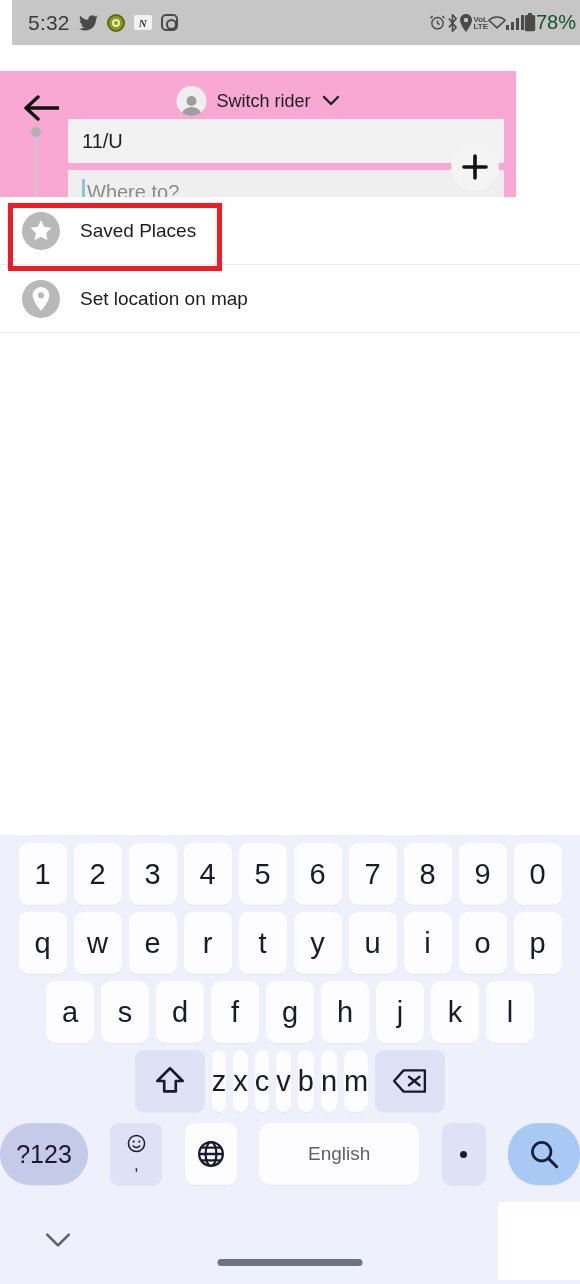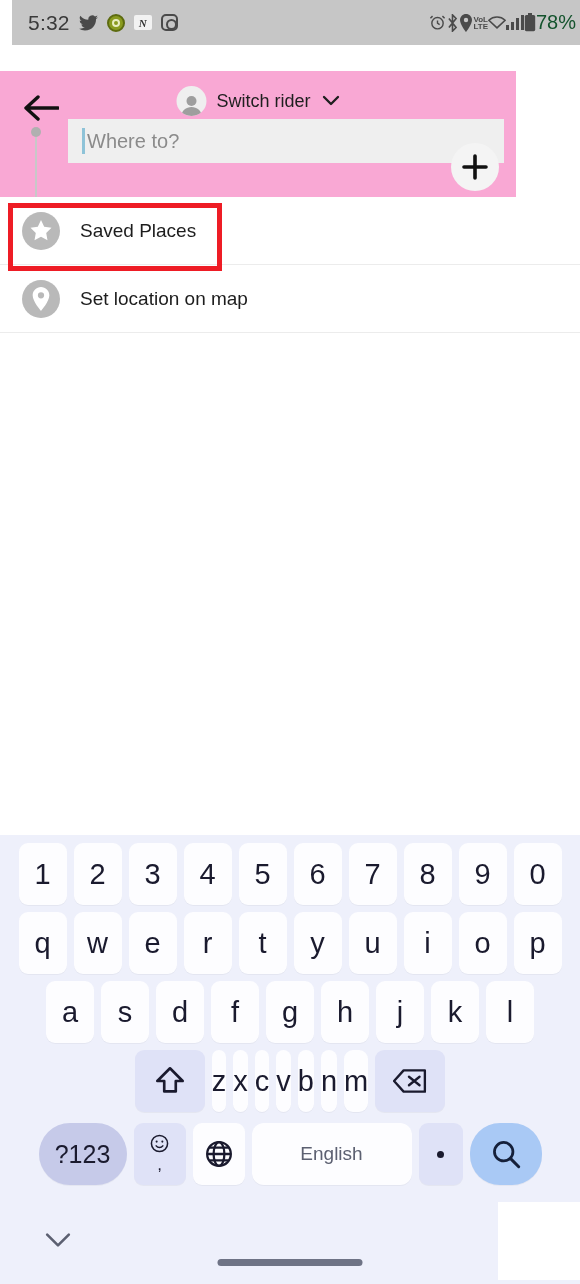--- a/index.html
+++ b/index.html
@@ -105,21 +105,21 @@
   }
   .blank { position: absolute; top: 334px; left: 0; width: 580px; height: 501px; background: #fff; }
 
   
   .keyboard {
     position: absolute; bottom: 0; left: 0; width: 580px; height: 449px;
     background: #eef0fb; padding-top: 8px;
   }
   .krow { display: flex; justify-content: center; align-items: center; gap: 7px; margin-bottom: 7px; }
   .krow.r1 { height: 62px; } .krow.r2 { height: 62px; }
-  .krow.r3 { height: 62px; } .krow.r4 { height: 62px; } .krow.r5 { height: 70px; }
+  .krow.r3 { height: 62px; } .krow.r4 { height: 62px; } .krow.r5 { height: 70px; justify-content: space-between; }
   .key {
     background: #fdfdff; border-radius: 9px; display: flex;
     align-items: center; justify-content: center;
     font-size: 29px; color: #1a1a2e; height: 100%;
     box-shadow: 0 1px 0 rgba(0,0,0,0.04);
   }
   .r1 .key, .r2 .key { width: 48px; }
   .r3 .key { width: 48px; }
   .key.shift, .key.bksp { width: 70px; background: #dfe2f7; }
   .key.sym {
@@ -234,20 +234,23 @@
       </span>
     </div>
 
     <div class="route-col">
       <span class="dot-origin"></span>
       <span class="route-line"></span>
       <span class="sq-dest"></span>
     </div>
 
     <div class="fields">
+      <div class="field pickup">
+        <span>11/U</span>
+      </div>
       <div class="field dest">
         <span class="caret"></span>
         <span class="placeholder">Where to?</span>
       </div>
     </div>
 
     <div class="plus-btn">
       <svg width="28" height="28" viewBox="0 0 28 28">
           <path d="M14 3v22M3 14h22" stroke="#111" stroke-width="3.6" stroke-linecap="round"></path>
         </svg>

